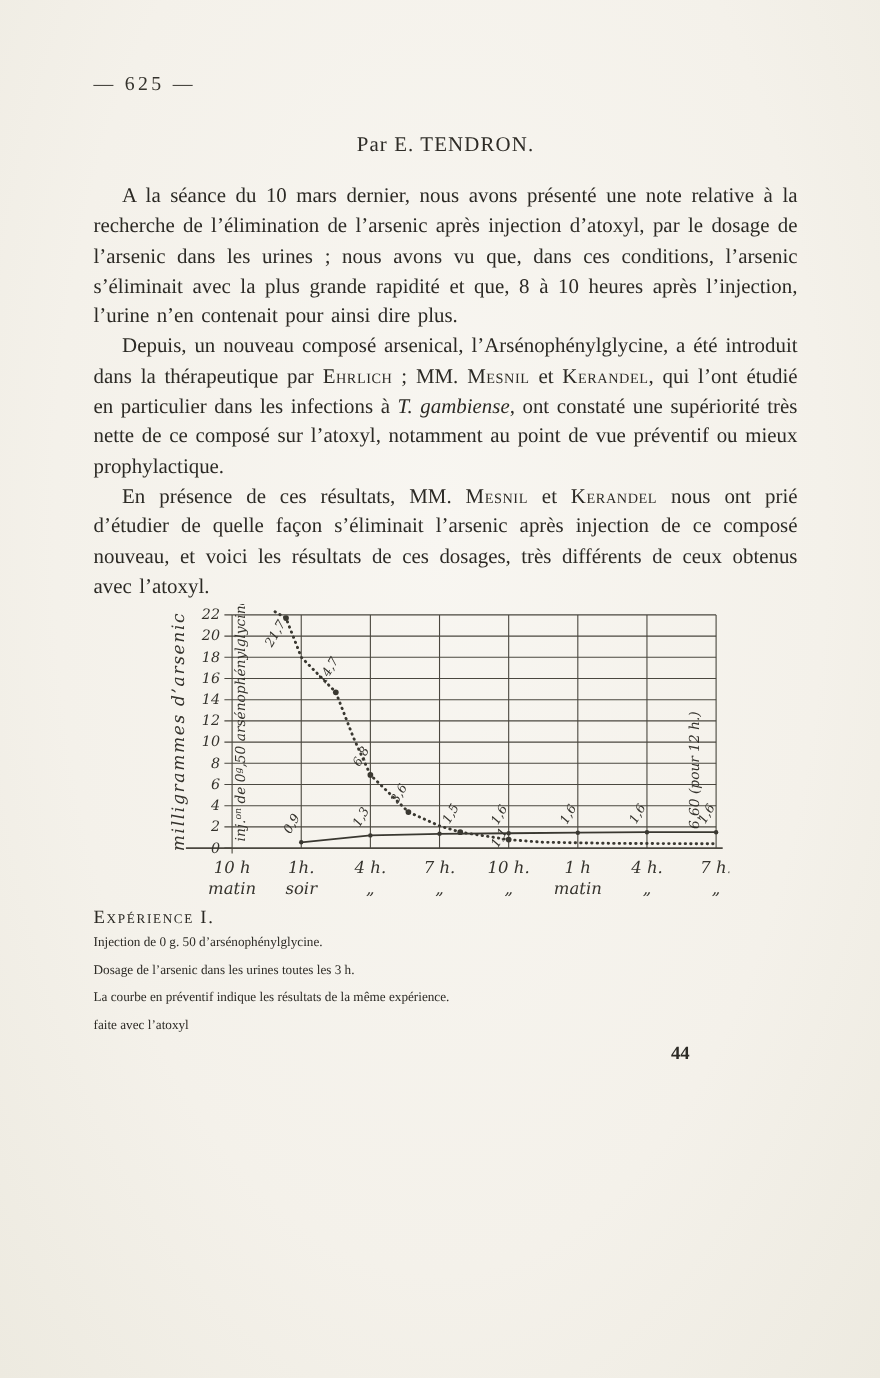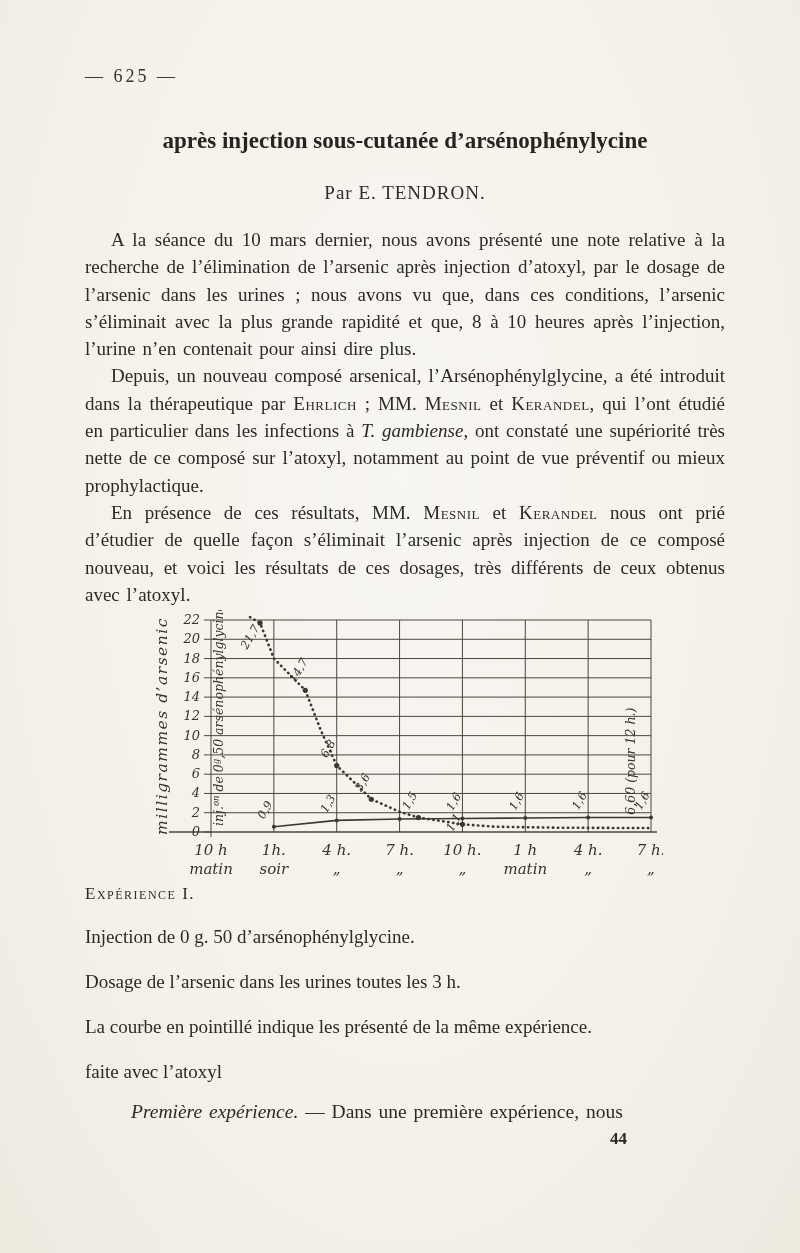--- a/index.html
+++ b/index.html
@@ -15,34 +15,33 @@
   h1 .t2{display:block;}
   .byline{margin-top:22px;text-align:center;font-size:19px;letter-spacing:1px;color:#2e2c27;}
   .body-block{margin-top:22px;}
   .body-par{margin:0;font-size:19px;line-height:27.3px;text-align:justify;text-indent:26px;word-spacing:2px;}
   .seg-sc{font-variant:small-caps;letter-spacing:0.5px;}
   .seg-i{font-style:italic;}
   figure{margin:2px 0 0 0;padding:0;}
   #chart{margin-left:58px;}
   figcaption{text-align:left;margin-top:4px;color:#2c2a25;}
   .cap-head{font-variant:small-caps;font-size:17px;letter-spacing:1.5px;}
-  .cap-line{font-size:19px;line-height:25px;margin-top:20px;}
+  .cap-line{font-size:12px;line-height:25px;}
   .lead-par{margin:14px 0 0 0;font-size:19.5px;line-height:27px;text-indent:46px;word-spacing:2px;}
   .pg-num{margin-top:4px;text-align:right;padding-right:98px;font-size:17px;font-weight:bold;}
   svg text{fill:#35332d;}
 </style>
 </head>
 <body>
 
 <div class="page">
 
   <div class="pg-head">— 625 —</div>
 
   <h1>
-    <span class="t2">après injection sous-cutanée d’arsénophénylycine</span>
   </h1>
 
   <div class="byline">Par E. TENDRON.</div>
 
   <div class="body-block">
     <p class="body-par"><span>A la séance du 10 mars dernier, nous avons présenté une note relative à la recherche de l’élimination de l’arsenic après injection d’atoxyl, par le dosage de l’arsenic dans les urines ; nous avons vu que, dans ces conditions, l’arsenic s’éliminait avec la plus grande rapidité et que, 8 à 10 heures après l’injection, l’urine n’en contenait pour ainsi dire plus.</span></p>
     <p class="body-par"><span>Depuis, un nouveau composé arsenical, l’Arsénophénylglycine, a été introduit dans la thérapeutique par </span><span class="seg-sc">Ehrlich</span><span> ; MM. </span><span class="seg-sc">Mesnil</span><span> et </span><span class="seg-sc">Kerandel</span><span>, qui l’ont étudié en particulier dans les infections à </span><span class="seg-i">T. gambiense</span><span>, ont constaté une supériorité très nette de ce composé sur l’atoxyl, notamment au point de vue préventif ou mieux prophylactique.</span></p>
     <p class="body-par"><span>En présence de ces résultats, MM. </span><span class="seg-sc">Mesnil</span><span> et </span><span class="seg-sc">Kerandel</span><span> nous ont prié d’étudier de quelle façon s’éliminait l’arsenic après injection de ce composé nouveau, et voici les résultats de ces dosages, très différents de ceux obtenus avec l’atoxyl.</span></p>
   </div>
 
@@ -150,22 +149,21 @@
           <g font-family="&quot;DejaVu Serif&quot;, serif" font-style="italic">
             <text transform="translate(24,116) rotate(-90)" text-anchor="middle" font-size="15.5" letter-spacing="1.5">milligrammes d’arsenic</text>
             <text transform="translate(80,216) rotate(-90)" font-size="12.5"><tspan>inj.</tspan><tspan dy="-4" font-size="8.5">on</tspan><tspan dy="4"> de 0</tspan><tspan dy="-4" font-size="8.5">g</tspan><tspan dy="4">,50 arsénophénylglycine</tspan></text>
             <text transform="translate(492,204.65454545454546) rotate(-90)" font-size="12.5">6,60 (pour 12 h.)</text>
           </g>
         </svg></div>
     <figcaption>
       <div class="cap-head">Expérience I.</div>
       <div class="cap-line">Injection de 0 g. 50 d’arsénophénylglycine.</div>
       <div class="cap-line">Dosage de l’arsenic dans les urines toutes les 3 h.</div>
-      <div class="cap-line">La courbe en pointillé indique les présenté de la même expérience.</div>
+      <div class="cap-line">La courbe en préventif indique les résultats de la même expérience.</div>
       <div class="cap-line">faite avec l’atoxyl</div>
     </figcaption>
   </figure>
 
-  <p class="lead-par"><span class="seg-i">Première expérience.</span><span> — Dans une première expérience, nous</span></p>
 
   <div class="pg-num">44</div>
 
 </div>
 
 </body></html>

